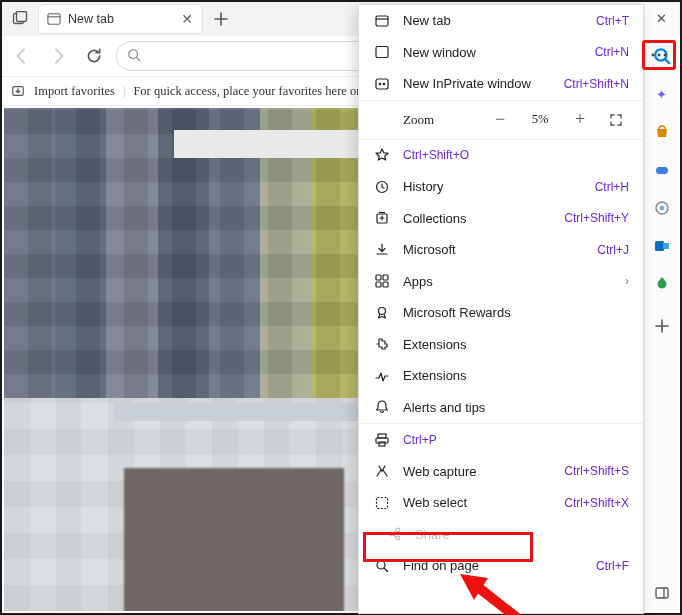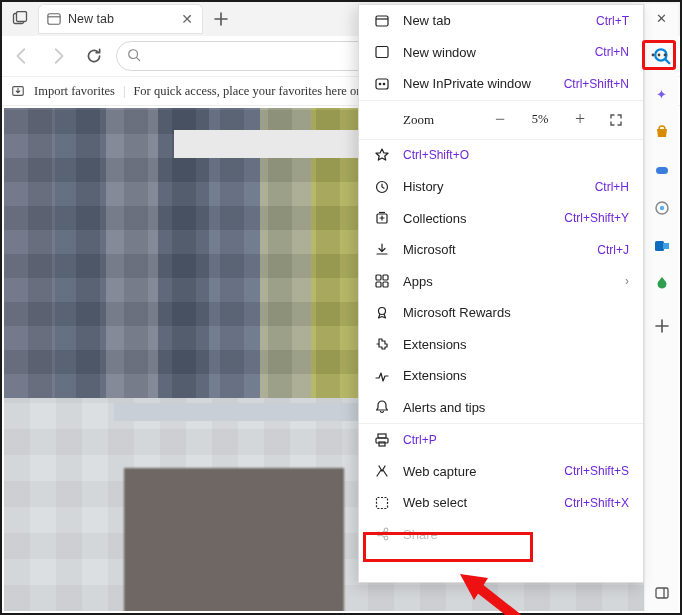--- a/index.html
+++ b/index.html
@@ -142,21 +142,21 @@
     font-size:13px;
   }
   .mrow{
     display:flex;align-items:center;
     height:31.5px;
     padding:0 14px;
     gap:12px;
     color:#222;
     cursor:pointer;
   }
-  .mrow.disabled{color:#bdbdbd;cursor:default;}
+  .mrow.disabled{color:#bdbdbd;cursor:default;margin-left:12px;}
   .mrow .mic{width:18px;height:18px;flex:0 0 18px;display:flex;align-items:center;justify-content:center;color:inherit;}
   .mrow .lbl{flex:1;white-space:nowrap;}
   .mrow .sc{color:#6d28d9;font-size:12px;white-space:nowrap;}
   .mrow .chev{color:#888;font-size:12px;}
   .msep{height:1px;background:#eee;margin:0;}
   .zoomrow{
     display:flex;align-items:center;height:38px;padding:0 14px;gap:10px;font-family:Liberation Serif, serif;
   }
   .zoomrow .zlbl{flex:1;padding-left:30px;}
   .zoomrow .zbtn{width:26px;height:26px;display:flex;align-items:center;justify-content:center;color:#555;font-size:18px;}
@@ -480,20 +480,30 @@
       <span class="mic">
           <svg width="16" height="16" viewBox="0 0 16 16">
             <circle cx="5" cy="8" r="1.8" fill="none" stroke="currentColor" stroke-width="1.2"></circle>
             <circle cx="12" cy="4" r="1.8" fill="none" stroke="currentColor" stroke-width="1.2"></circle>
             <circle cx="12" cy="12" r="1.8" fill="none" stroke="currentColor" stroke-width="1.2"></circle>
             <path d="M6.6 7.2 10.4 5M6.6 8.8l3.8 2.2" stroke="currentColor" stroke-width="1.2"></path>
           </svg>
         </span>
       <span class="lbl">Share</span>
     </div>
+    <div class="mrow">
+      <span class="mic">
+          <svg width="16" height="16" viewBox="0 0 16 16">
+            <circle cx="7" cy="7" r="4" fill="none" stroke="currentColor" stroke-width="1.2"></circle>
+            <line x1="10" y1="10" x2="13.5" y2="13.5" stroke="currentColor" stroke-width="1.2" stroke-linecap="round"></line>
+          </svg>
+        </span>
+      <span class="lbl">Find on page</span>
+      <span class="sc">Ctrl+F</span>
+    </div>
     <div class="mrow disabled">
       
       
     </div>
 
     <div class="highlight" style="left:4px;top:527px;width:170px;height:30px;"></div>
   </div>
 
   <div class="dots-btn" style="position:absolute;top:38px;right:4px;z-index:55;">
     <svg width="18" height="6" viewBox="0 0 18 6">

